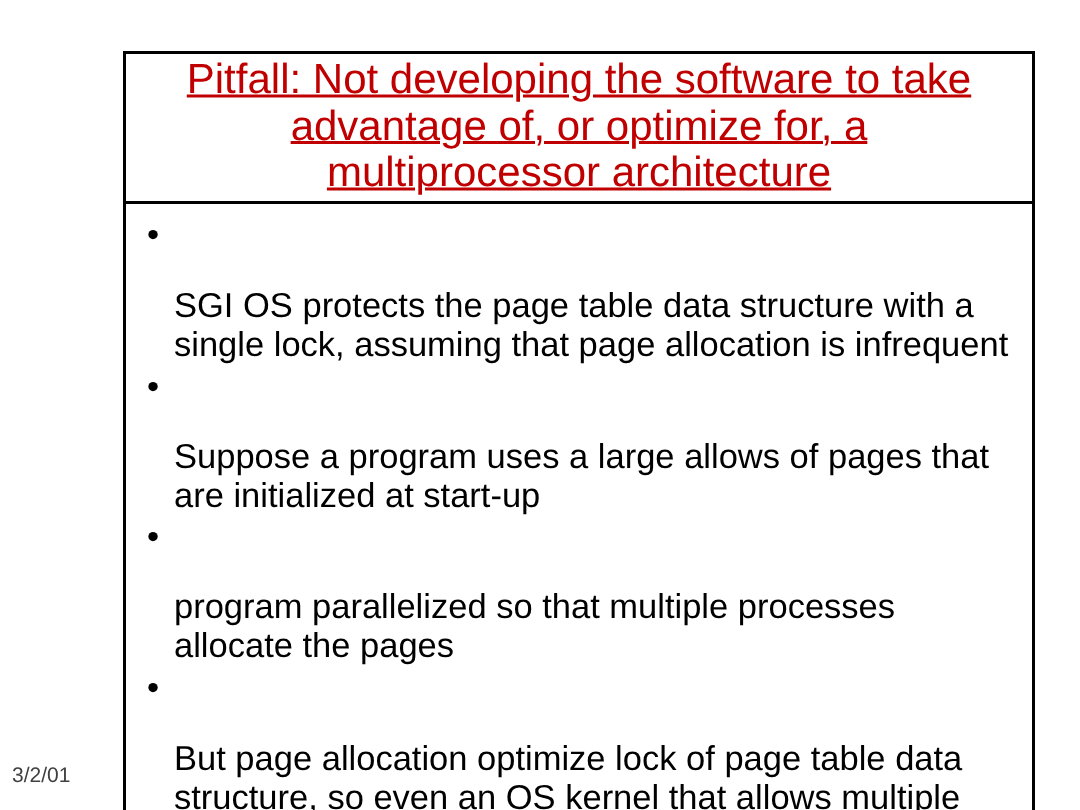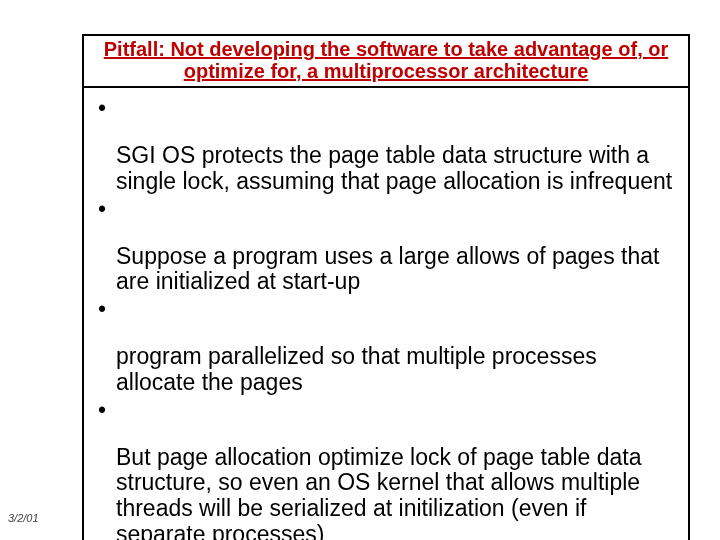--- a/index.html
+++ b/index.html
@@ -11,22 +11,22 @@
     padding: 34px 20px 0 64px;
   }
   .title-box {
     border: 2px solid #000;
     padding: 2px 16px 4px 16px;
     margin-left: 18px;
     margin-right: 10px;
   }
   .title-text {
     color: #c00000;
-    font-weight: bold;
-    font-size: 20px;
+    font-weight: normal;
+    font-size: 28px;
     line-height: 1.1;
     text-align: center;
     text-decoration: underline;
     text-decoration-thickness: 2px;
   }
   .body-box {
     border: 2px solid #000;
     border-top: none;
     margin-left: 18px;
     margin-right: 10px;
@@ -45,23 +45,22 @@
   }
   .btext {
     flex: 1 1 auto;
     margin-top: 47px;
   }
   .date {
     position: absolute;
     left: 8px;
     bottom: 16px;
     font-family: Arial, Helvetica, sans-serif;
-    font-size: 11px;
+    font-size: 14px;
     color: #404040;
-    font-style: italic;
   }
   .footer {
     position: absolute;
     right: 12px;
     bottom: 10px;
     font-family: Arial, Helvetica, sans-serif;
     font-size: 11px;
     color: #c00000;
     text-align: center;
     line-height: 1.1;

